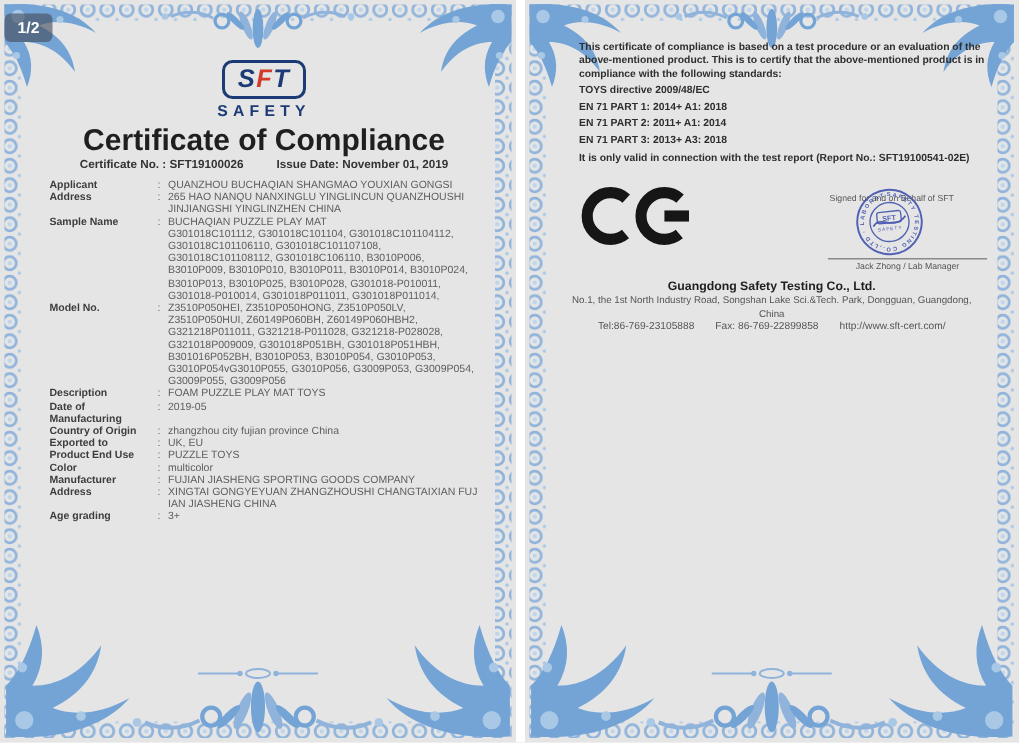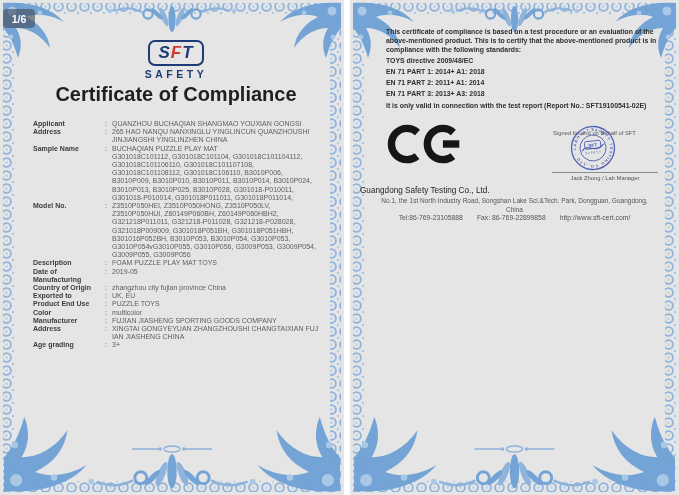--- a/index.html
+++ b/index.html
@@ -43,21 +43,21 @@
   .p2col p{margin:0;}
   .intro{margin:0 0 3px 0 !important;}
   .std{margin-top:2.2px !important;}
   .std-first{margin-top:0 !important;}
   .validity{margin-top:2.6px !important;}
   .ce{left:36px;top:120px;}
   .signed-for{left:172px;top:130px;width:145px;text-align:center;font-size:5.8px;color:#555;}
   .stamp{left:219px;top:124px;opacity:.9;transform:rotate(-6deg);}
   .sigline{left:202px;top:172px;width:106px;height:0;border-top:1px solid #8a8a8a;}
   .signatory{left:178px;top:175px;width:154px;text-align:center;font-size:5.8px;color:#555;}
-  .company{left:10px;top:186px;width:309px;font-size:8.2px;font-weight:normal;color:#1f1f1f;}
+  .company{left:10px;top:186px;width:309px;text-align:center;font-size:8.2px;font-weight:bold;color:#1f1f1f;}
   .caddr{left:20px;top:196px;width:289px;text-align:center;font-size:6.5px;color:#555;
          white-space:pre-line;line-height:9px;}
   .contact{left:10px;top:214px;width:309px;display:flex;justify-content:center;gap:14px;
            font-size:6.8px;color:#555;}
 </style>
 </head>
 <body>
 
 <div class="page" id="page1">
   <svg class="frame" width="344" height="495" viewBox="0 0 344 495">
@@ -114,20 +114,24 @@
     <use href="#divknotA" transform="translate(172,449)"></use>
   </svg>
 
   <div class="abs p1-logo-wrap">
     <span class="logo-box"><span>S</span><span class="logo-f">F</span><span>T</span></span>
     <span class="logo-brand">SAFETY</span>
   </div>
 
   <div class="abs p1-title">Certificate of Compliance</div>
 
+  <div class="abs p1-sub">
+    <span>Certificate No. : SFT19100026</span>
+    <span>Issue Date: November 01, 2019</span>
+  </div>
 
   <div class="abs fields">
     <div class="frow">
         <span class="flabel">Applicant</span>
         <span class="fcolon">:</span>
         <span class="fval">QUANZHOU BUCHAQIAN SHANGMAO YOUXIAN GONGSI</span>
       </div>
     <div class="frow">
         <span class="flabel">Address</span>
         <span class="fcolon">:</span>
@@ -299,13 +303,13 @@
   <div class="abs caddr">No.1, the 1st North Industry Road, Songshan Lake Sci.&amp;Tech. Park, Dongguan, Guangdong,
 China</div>
 
   <div class="abs contact">
     <span>Tel:86-769-23105888</span>
     <span>Fax: 86-769-22899858</span>
     <span>http://www.sft-cert.com/</span>
   </div>
 </div>
 
-<div id="pager">1/6</div>
+<div id="pager">1/2</div>
 
 </body></html>

